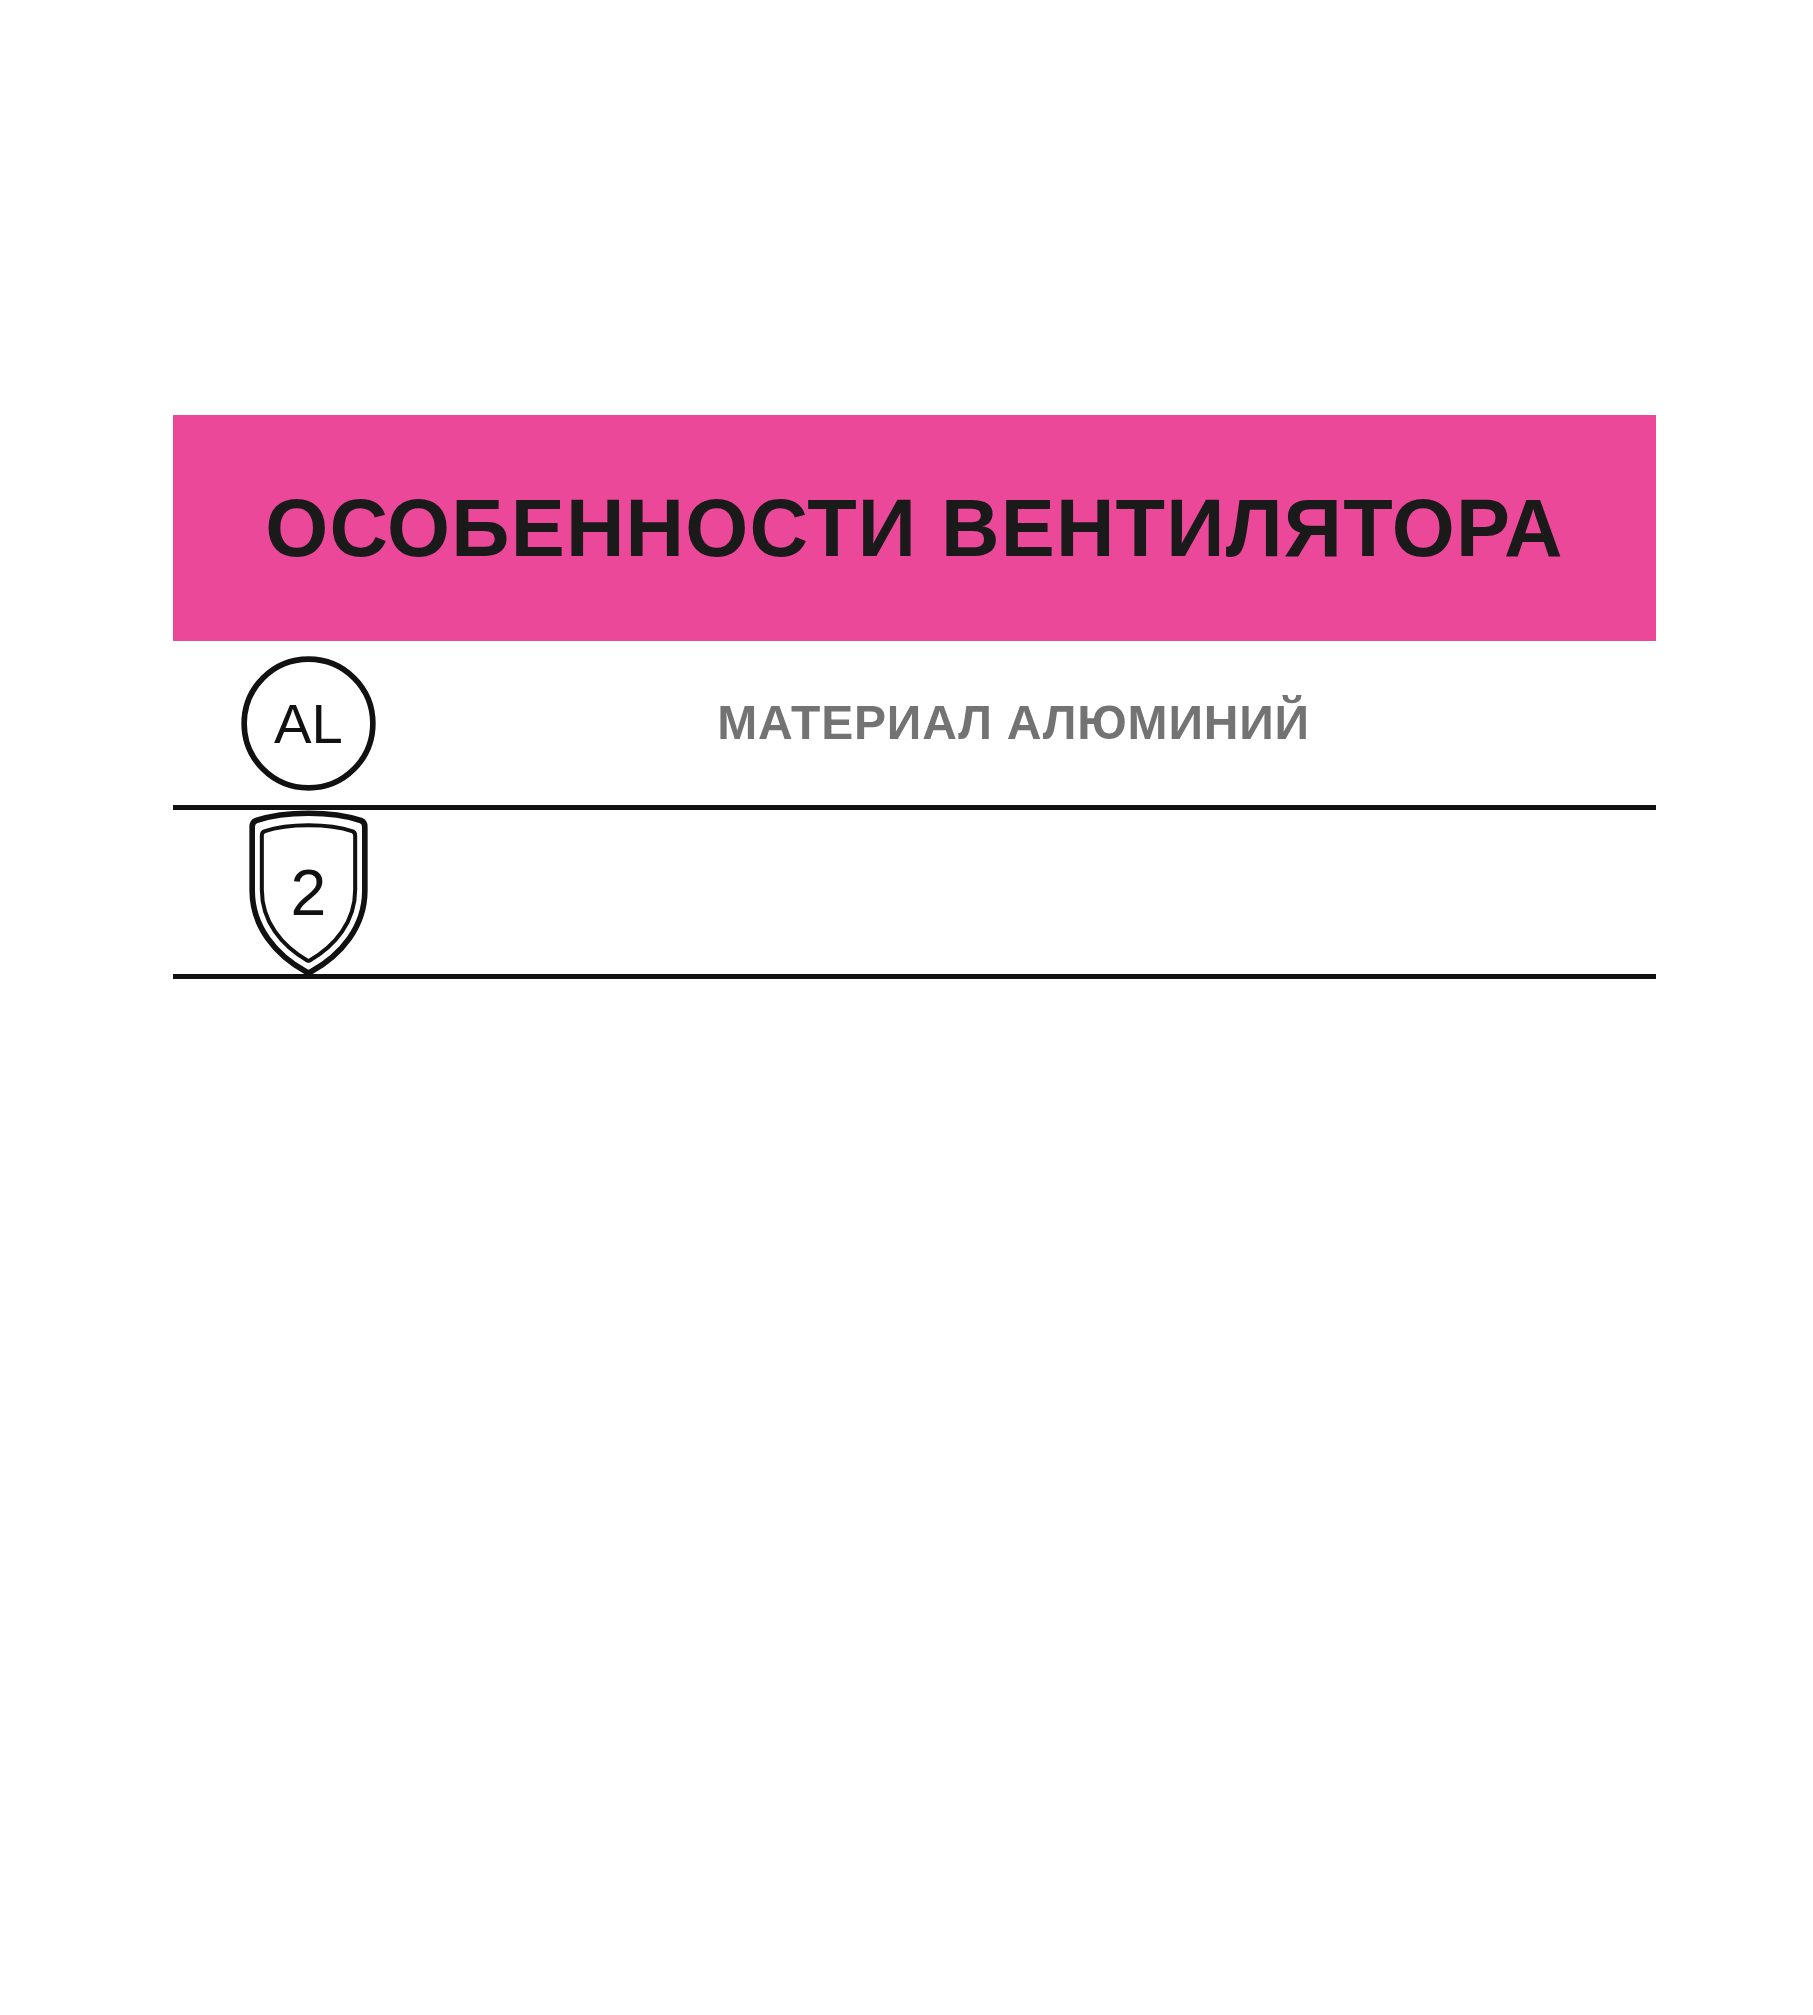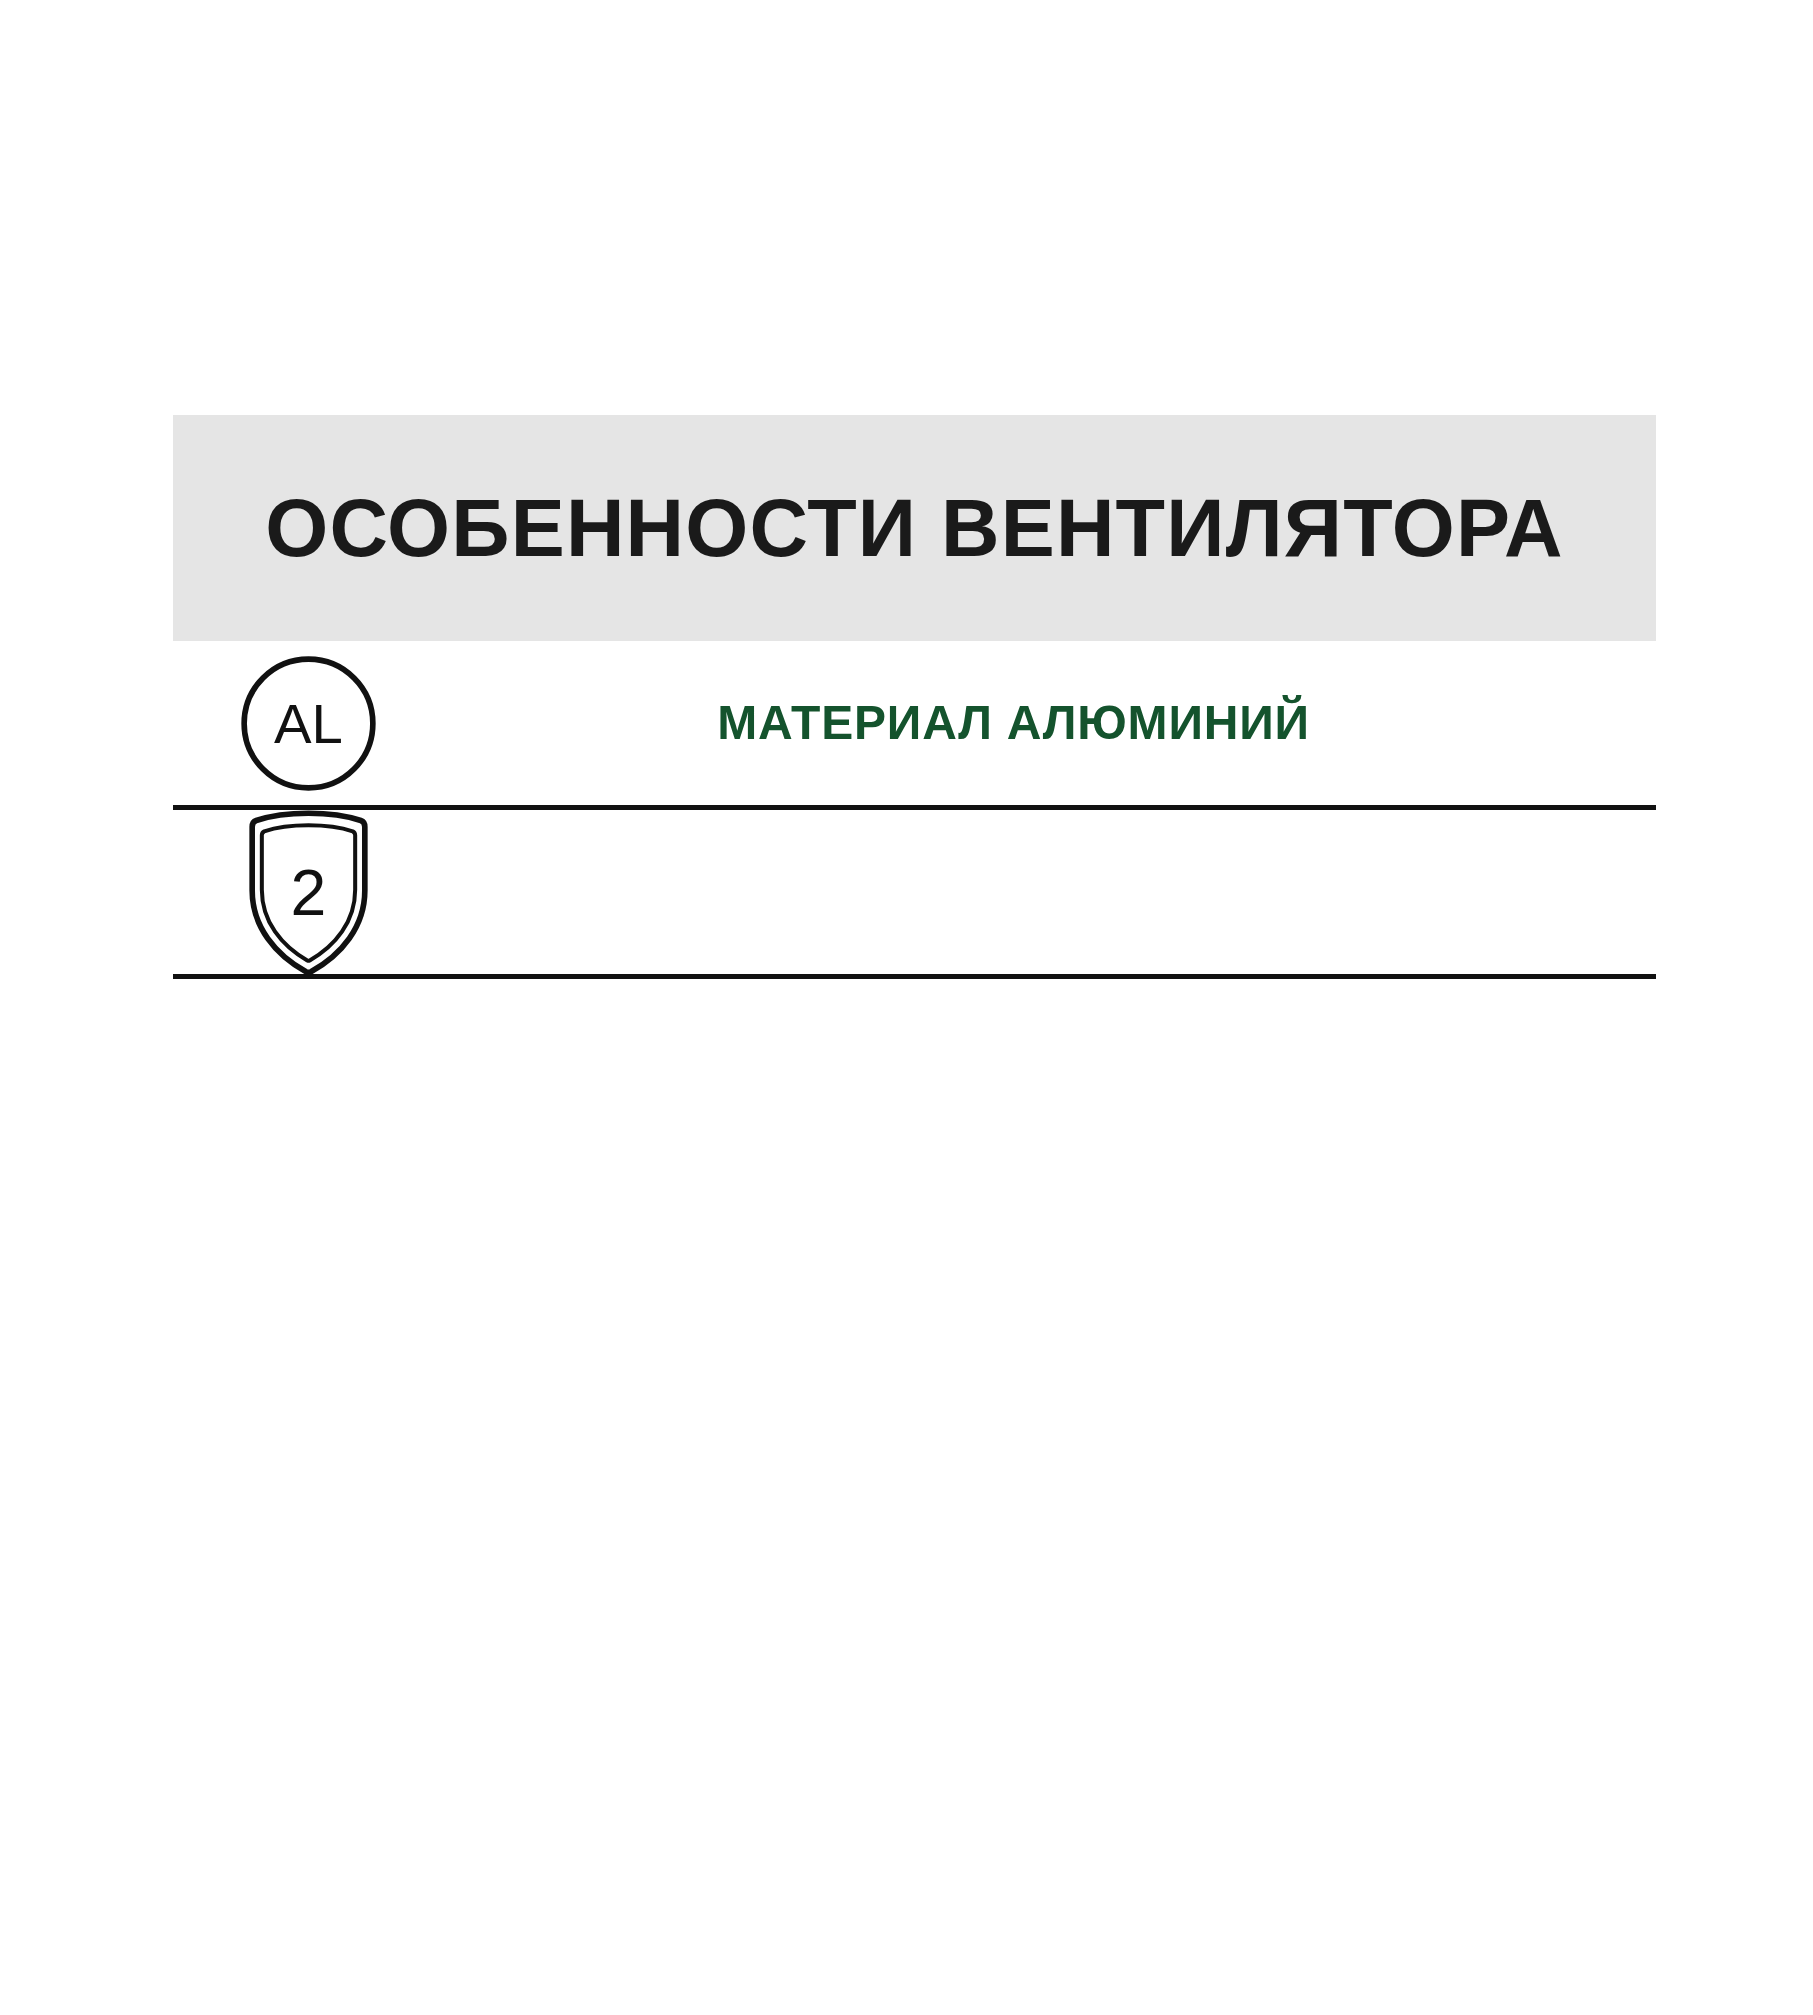--- a/index.html
+++ b/index.html
@@ -26,21 +26,21 @@
     position: absolute;
     left: 173px;
     top: 415px;
     width: 1483px;
   }
 
   
   .title-bar {
     width: 100%;
     height: 226px;
-    background: #e5e5e5;
+    background: #ec4899;
     display: flex;
     align-items: center;
     justify-content: center;
     box-sizing: border-box;
   }
   .title-bar .title-text {
     font-size: 81px;
     font-weight: 700;
     color: #1a1a1a;
     letter-spacing: 1.2px;
@@ -77,21 +77,21 @@
     display: flex;
     align-items: center;
     justify-content: center;
     box-sizing: border-box;
     padding-right: 60px;
   }
 
   .feature-label {
     font-size: 48px;
     font-weight: 700;
-    color: #14532d;
+    color: #737373;
     letter-spacing: 0.8px;
     line-height: 1.05;
     text-align: center;
     white-space: nowrap;
   }
 
   
   .icon-svg {
     display: block;
   }

